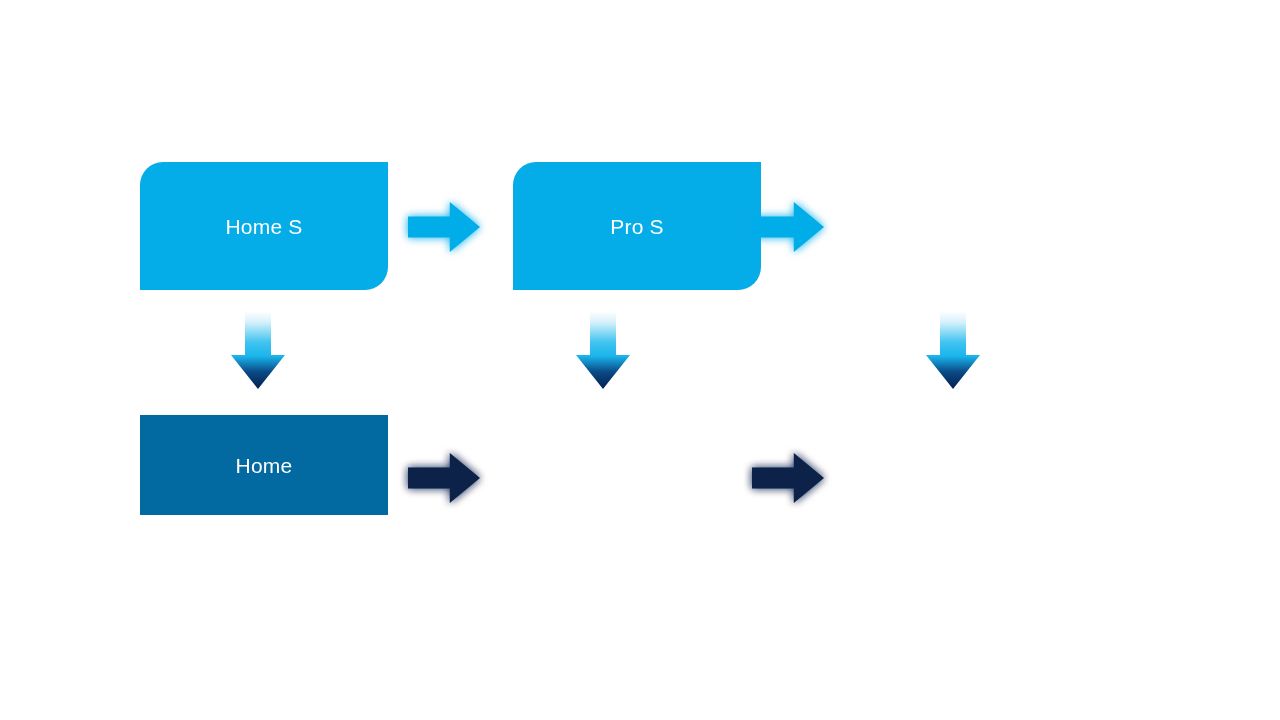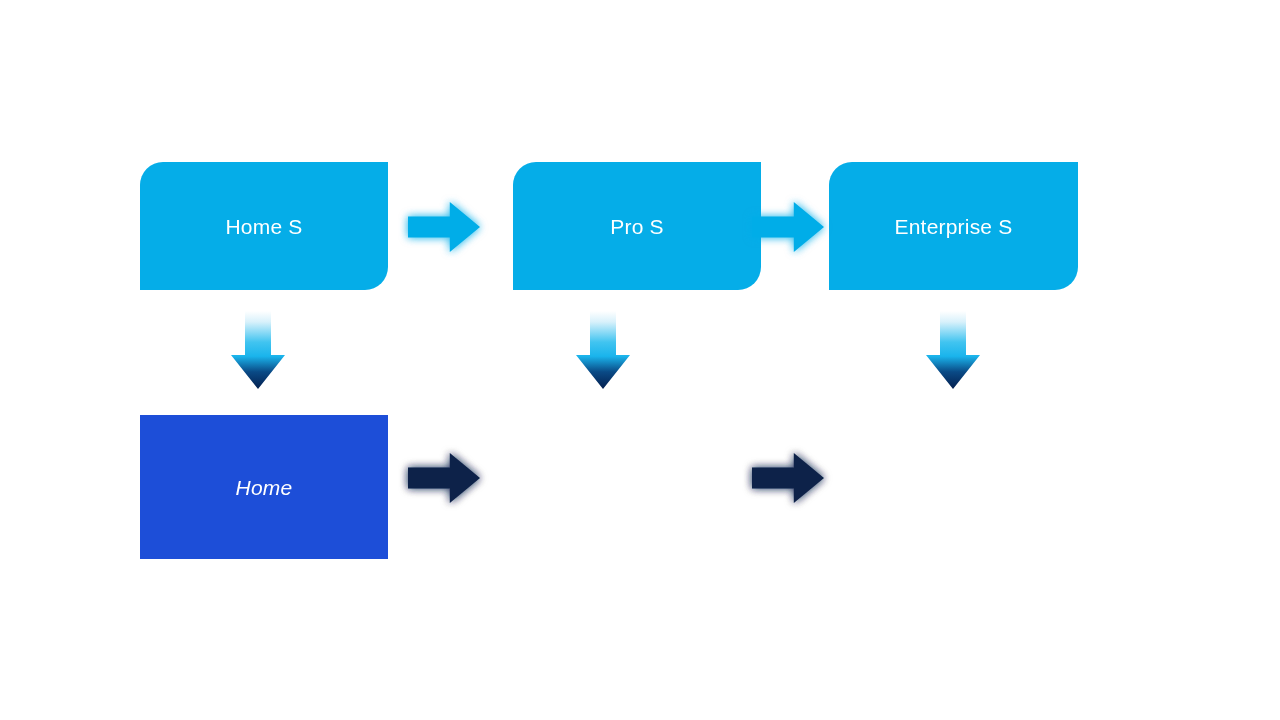--- a/index.html
+++ b/index.html
@@ -43,24 +43,21 @@
 </head>
 <body>
 
 <div id="stage">
     <div class="node node-top" style="left: 140px; top: 162px; width: 248px; height: 128px; background: rgb(5, 173, 232);">
       <span class="label">Home S</span>
     </div>
     <div class="node node-top" style="left: 485px; top: 162px; width: 248px; height: 128px; background: rgb(5, 173, 232); margin-left: 28px;">
       <span class="label">Pro S</span>
     </div>
-    <div class="node node-top" style="left: 829px; top: 162px; width: 249px; height: 128px; background: rgb(5, 173, 232);">
-      <span class="label">Enterprise S</span>
-    </div>
-    <div class="node node-bottom" style="left: 140px; top: 415px; width: 248px; height: 144px; background: #1d4ed8; font-style: italic;">
+    <div class="node node-bottom" style="left: 140px; top: 415px; width: 248px; height: 100px; background: #0369a1;">
       <span class="label">Home</span>
     </div>
     <div class="arrow" style="left: 408px; top: 202px; width: 72px; height: 50px;">
       <svg width="72" height="50" viewBox="0 0 72 50">
         <defs>
           <filter id="hglow0" x="-60%" y="-60%" width="220%" height="220%">
             <feGaussianBlur in="SourceAlpha" stdDeviation="4" result="b"></feGaussianBlur>
             <feFlood flood-color="#05ade8" flood-opacity="0.55" result="c"></feFlood>
             <feComposite in="c" in2="b" operator="in" result="g"></feComposite>
             <feMerge>

